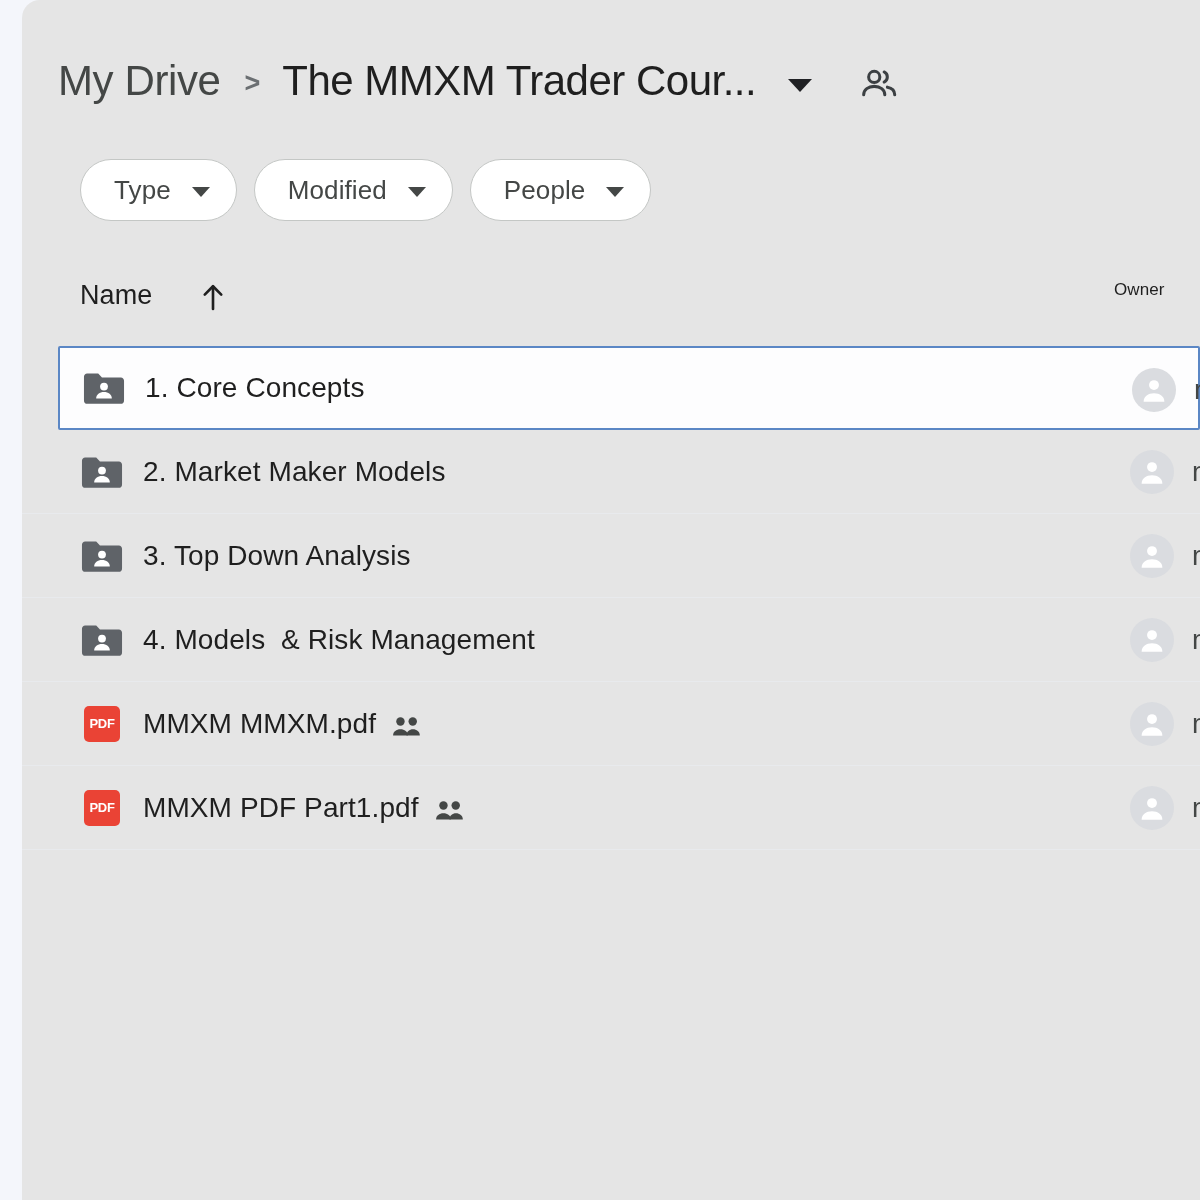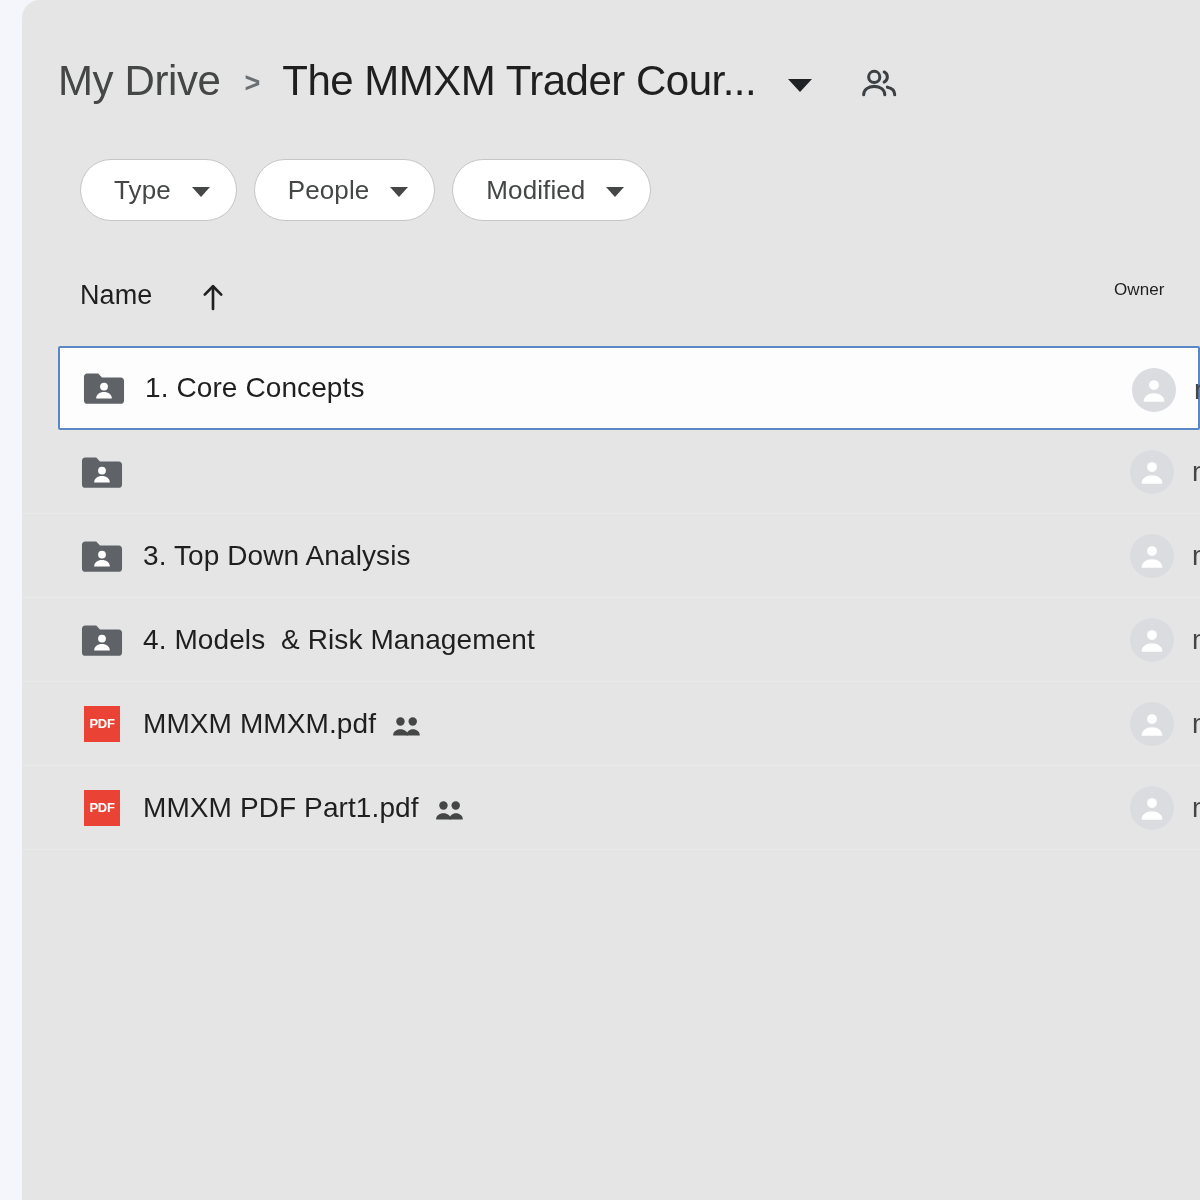--- a/index.html
+++ b/index.html
@@ -224,21 +224,21 @@
   .owner-name {
     font-size: 28px;
     color: #444746;
     margin-left: 18px;
   }
 
   
   .pdf-icon {
     width: 36px;
     height: 36px;
-    border-radius: 0;
+    border-radius: 5px;
     background: #ea4335;
     display: flex;
     align-items: center;
     justify-content: center;
   }
   .pdf-icon span {
     color: #ffffff;
     font-size: 13px;
     font-weight: bold;
     letter-spacing: -0.3px;
@@ -264,25 +264,25 @@
       </svg>
     </span>
   </div>
 
   <div class="chips">
     <div class="chip">
       <span class="chip-label">Type</span>
       <span class="chip-caret"></span>
     </div>
     <div class="chip">
-      <span class="chip-label">People</span>
+      <span class="chip-label">Modified</span>
       <span class="chip-caret"></span>
     </div>
     <div class="chip">
-      <span class="chip-label">Modified</span>
+      <span class="chip-label">People</span>
       <span class="chip-caret"></span>
     </div>
   </div>
 
   <div class="list-header">
     <div class="col-name-head">
       <span class="txt">Name</span>
       <span class="sort-arrow">
         <svg width="26" height="30" viewBox="0 0 20 24" fill="none">
           <path d="M10 21.5V3.6" stroke="#1f1f1f" stroke-width="2.1" stroke-linecap="round"></path>
@@ -314,20 +314,21 @@
         </span>
       </div>
       <div class="row">
         <span class="row-icon">
           <svg width="44" height="36" viewBox="0 0 28 23" fill="none">
             <path d="M1.2 4.2c0-1.1.9-2 2-2h7.1l2.4 2.6h12.1c1.1 0 2 .9 2 2v12.8c0 1.1-.9 2-2 2H3.2c-1.1 0-2-.9-2-2V4.2z" fill="#5f6368"></path>
             <circle cx="14" cy="10.6" r="2.5" fill="#ffffff"></circle>
             <path d="M9 18.2c0-2.6 2.2-4.2 5-4.2s5 1.6 5 4.2H9z" fill="#ffffff"></path>
           </svg>
         </span>
+        <span class="row-name">2. Market Maker Models</span>
         <span class="row-owner">
           <span class="owner-avatar">
             <svg width="30" height="30" viewBox="0 0 22 22" fill="none">
               <circle cx="11" cy="7.4" r="3.6" fill="#ffffff"></circle>
               <path d="M3.4 19.6c0-4 3.4-6.2 7.6-6.2s7.6 2.2 7.6 6.2H3.4z" fill="#ffffff"></path>
             </svg>
           </span>
           <span class="owner-name">me</span>
         </span>
       </div>

